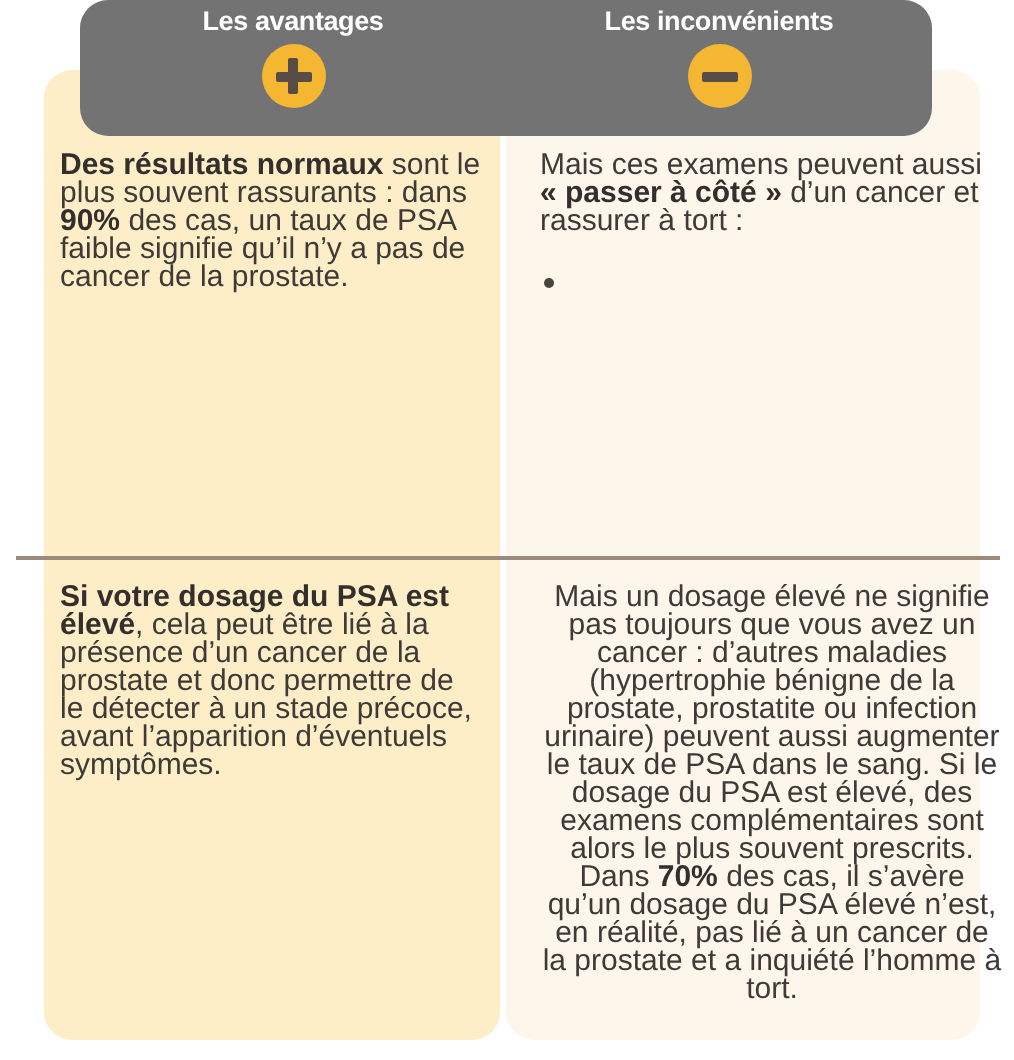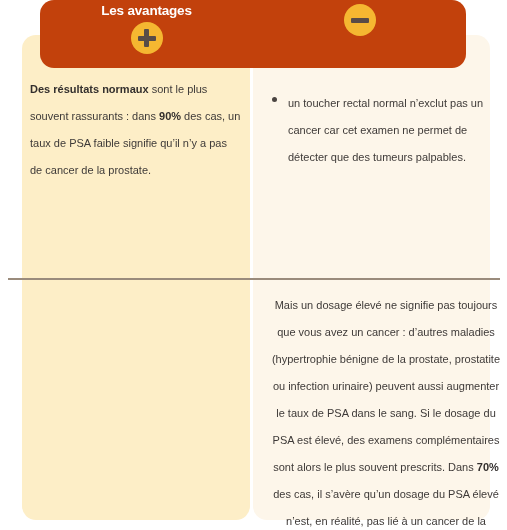--- a/index.html
+++ b/index.html
@@ -40,21 +40,21 @@
     border-radius: 14px;
   }
 
   
   .header-bar {
     position: absolute;
     left: 40px;
     top: 0px;
     width: 426px;
     height: 68px;
-    background: #c2410c;
+    background: #737373;
     border-radius: 14px;
     z-index: 5;
   }
   .header-col {
     position: absolute;
     top: 0;
     height: 68px;
     display: flex;
     flex-direction: column;
     align-items: center;
@@ -107,22 +107,22 @@
     height: 1.6px;
     background: #9a8b7c;
     z-index: 4;
   }
 
   
   .cell {
     position: absolute;
     z-index: 3;
     color: #3e3a38;
-    font-size: 11px;
-    line-height: 27px;
+    font-size: 15px;
+    line-height: 14px;
   }
   .cell p { margin: 0; }
   .cell b { font-weight: bold; color: #332f2d; }
 
   .cell-tl { left: 30px;  top: 76px;  width: 212px; }
   .cell-tr { left: 270px; top: 76px;  width: 228px; }
   .cell-bl { left: 30px;  top: 292px; width: 212px; }
   .cell-br { left: 270px; top: 292px; width: 232px; text-align: center; }
 
   
@@ -159,40 +159,45 @@
 
     <div class="header-col header-col-left">
       <div class="header-title">Les avantages</div>
       <div class="badge">
         <div class="bar-h"></div>
         <div class="bar-v"></div>
       </div>
     </div>
 
     <div class="header-col header-col-right">
+      <div class="header-title">Les inconvénients</div>
       <div class="badge">
         <div class="bar-h"></div>
       </div>
     </div>
 
   </div>
 
   <div class="row-divider"></div>
 
   <div class="cell cell-tl">
     <p><b>Des résultats normaux</b><span> sont le plus souvent rassurants : dans </span><b>90%</b><span> des cas, un taux de PSA faible signifie qu’il n’y a pas de cancer de la prostate.</span></p>
   </div>
 
   <div class="cell cell-tr">
+    <p><span>Mais ces examens peuvent aussi </span><b>« passer à côté »</b><span> d’un cancer et rassurer à tort :</span></p>
 
     <ul class="bullets">
       <li>
-        <span class="dot"></span><span>un toucher rectal normal n’exclut pas un cancer car cet examen ne permet de détecter que des tumeurs palpables.</span>
+        <span class="dot"></span>
       </li>
     </ul>
   </div>
 
+  <div class="cell cell-bl">
+    <p><b>Si votre dosage du PSA est élevé</b><span>, cela peut être lié à la présence d’un cancer de la prostate et donc permettre de le détecter à un stade précoce, avant l’apparition d’éventuels symptômes.</span></p>
+  </div>
 
   <div class="cell cell-br">
     <p><span>Mais un dosage élevé ne signifie pas toujours que vous avez un cancer : d’autres maladies (hypertrophie bénigne de la prostate, prostatite ou infection urinaire) peuvent aussi augmenter le taux de PSA dans le sang. Si le dosage du PSA est élevé, des examens complémentaires sont alors le plus souvent prescrits. Dans </span><b>70%</b><span> des cas, il s’avère qu’un dosage du PSA élevé n’est, en réalité, pas lié à un cancer de la prostate et a inquiété l’homme à tort.</span></p>
   </div>
 
 </div>
 
 </body></html>

